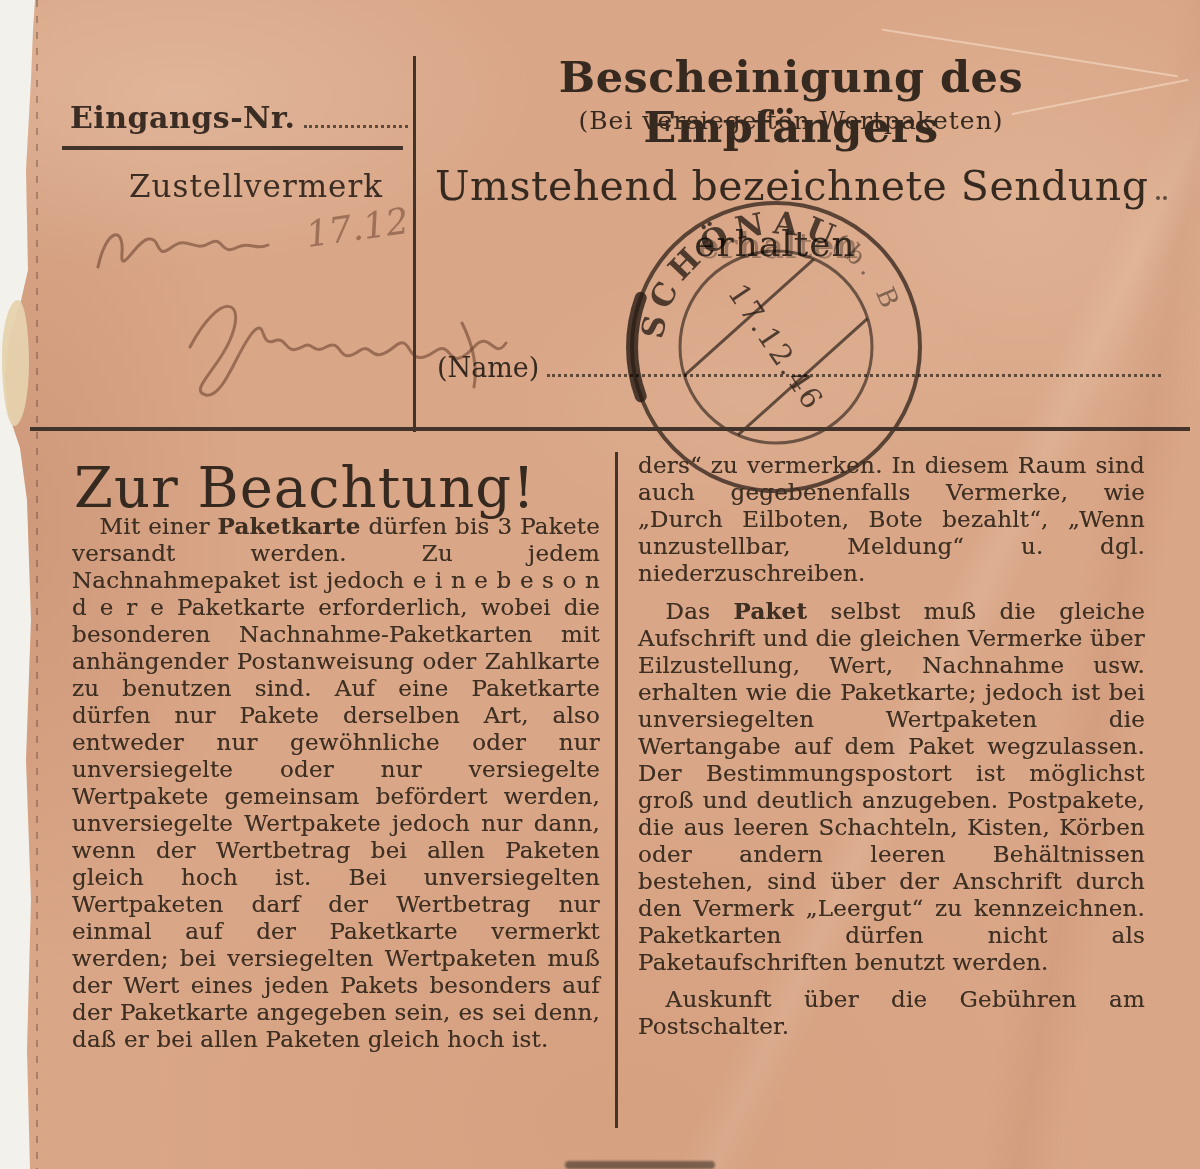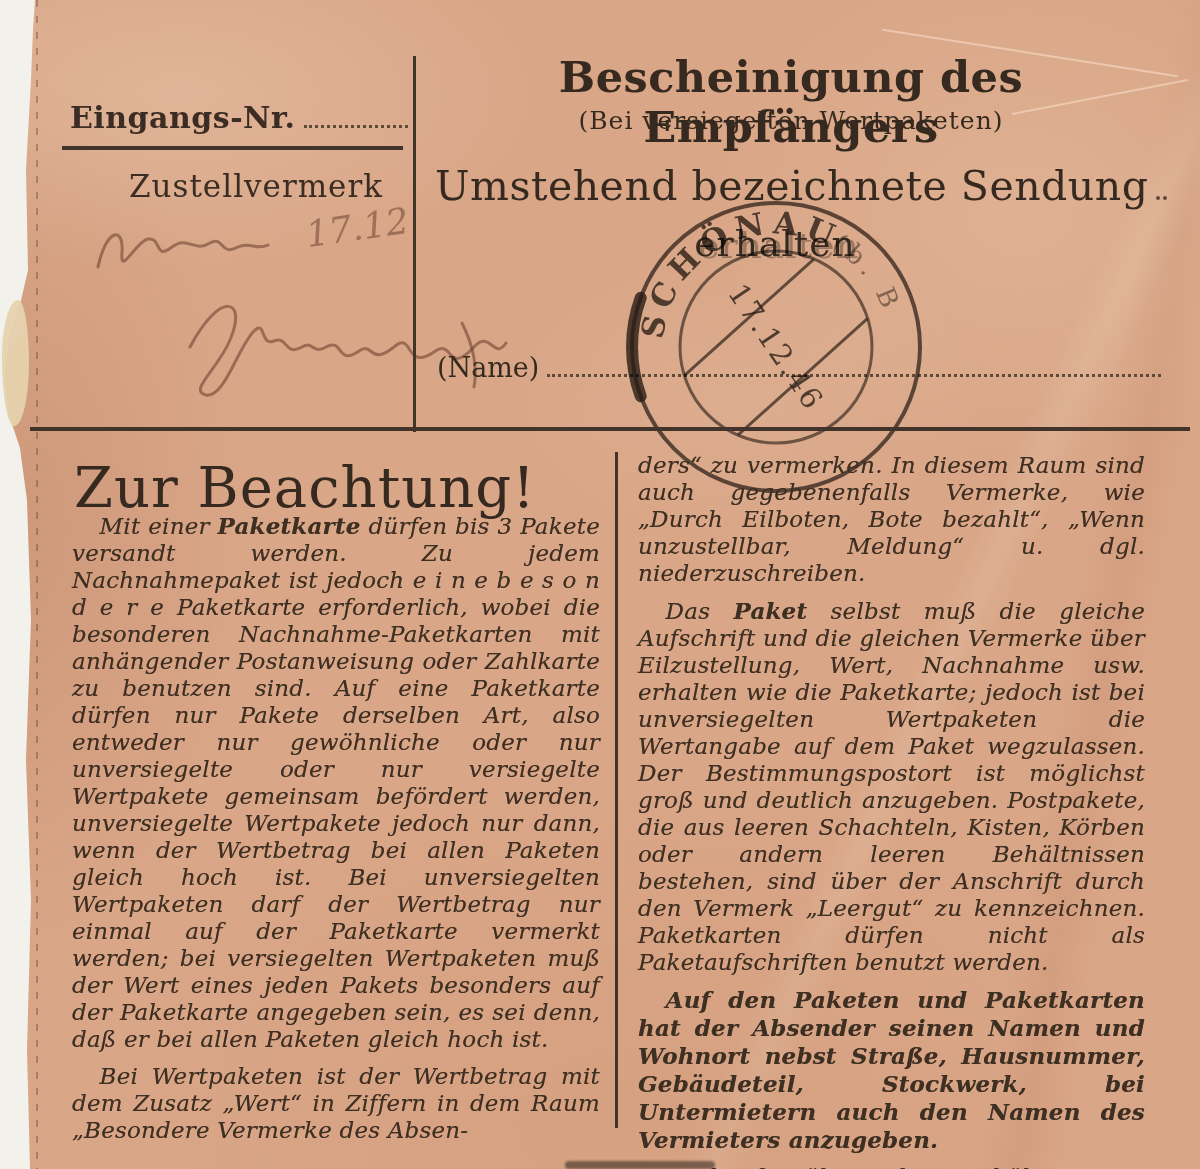--- a/index.html
+++ b/index.html
@@ -70,21 +70,21 @@
   #stamp{position:absolute;left:613px;top:190px;width:330px;height:320px;
     mix-blend-mode:multiply;filter:blur(.5px);}
 
   
   #notice-heading{position:absolute;left:74px;top:455px;font-size:56px;color:#362a20;
     letter-spacing:1px;}
   #col-left{position:absolute;left:72px;top:512px;width:528px;}
   #col-right{position:absolute;left:638px;top:452px;width:507px;}
   .body-par{margin:0 0 10px 0;font-size:23px;line-height:27px;color:#3e2f23;
     text-align:justify;text-indent:1.2em;letter-spacing:.2px;
-    text-shadow:0 0 .6px rgba(62,47,35,.55);font-style:italic;}
+    text-shadow:0 0 .6px rgba(62,47,35,.55);}
   .body-par.no-indent{text-indent:0;}
   .b{font-weight:bold;margin-top:36px;}
 </style>
 </head>
 <body>
 
 <div id="card">
 
   <div id="paper"></div>
   <div class="tear-bump"></div>
@@ -147,27 +147,25 @@
     </text>
     <text transform="rotate(56 163 157)" x="163" y="167" text-anchor="middle" font-size="29" letter-spacing="2" fill="#2f2a25" opacity="0.78">17.12.46</text>
   </svg>
 
   <div id="hline-main" class="rule"></div>
 
   <div id="notice-heading">Zur Beachtung!</div>
 
   <div id="col-left">
     <p class="body-par"><span>Mit einer </span><span class="b">Paketkarte</span><span> dürfen bis 3 Pakete versandt werden. Zu jedem Nachnahmepaket ist jedoch e i n e  b e s o n d e r e  Paketkarte erforderlich, wobei die besonderen Nachnahme-Paketkarten mit anhängender Postanweisung oder Zahlkarte zu benutzen sind. Auf eine Paketkarte dürfen nur Pakete derselben Art, also entweder nur gewöhnliche oder nur unversiegelte oder nur versiegelte Wertpakete gemeinsam befördert werden, unversiegelte Wertpakete jedoch nur dann, wenn der Wertbetrag bei allen Paketen gleich hoch ist. Bei unversiegelten Wertpaketen darf der Wertbetrag nur einmal auf der Paketkarte vermerkt werden; bei versiegelten Wertpaketen muß der Wert eines jeden Pakets besonders auf der Paketkarte angegeben sein, es sei denn, daß er bei allen Paketen gleich hoch ist.</span></p>
-    <p class="body-par"><span>Bei Wertpaketen ist der Wertbetrag mit dem Zusatz „Wert“ in Ziffern in dem Raum „Besondere Vermerke des Absen-</span></p>
   </div>
 
   <div id="vline-columns" class="rule"></div>
 
   <div id="col-right">
     <p class="body-par no-indent"><span>ders“ zu vermerken. In diesem Raum sind auch gegebenenfalls Vermerke, wie „Durch Eilboten, Bote bezahlt“, „Wenn unzustellbar, Meldung“ u. dgl. niederzuschreiben.</span></p>
     <p class="body-par"><span>Das </span><span class="b">Paket</span><span> selbst muß die gleiche Aufschrift und die gleichen Vermerke über Eilzustellung, Wert, Nachnahme usw. erhalten wie die Paketkarte; jedoch ist bei unversiegelten Wertpaketen die Wertangabe auf dem Paket wegzulassen. Der Bestimmungspostort ist möglichst groß und deutlich anzugeben. Postpakete, die aus leeren Schachteln, Kisten, Körben oder andern leeren Behältnissen bestehen, sind über der Anschrift durch den Vermerk „Leergut“ zu kennzeichnen. Paketkarten dürfen nicht als Paketaufschriften benutzt werden.</span></p>
-    <p class="body-par"><span class="b">Auf den Paketen und Paketkarten hat der Absender seinen Namen und Wohnort nebst Straße, Hausnummer, Gebäudeteil, Stockwerk, bei Untermietern auch den Namen des Vermieters anzugeben.</span></p>
     <p class="body-par"><span>Auskunft über die Gebühren am Postschalter.</span></p>
   </div>
 
   <div class="smudge-bottom"></div>
 
 </div>
 
 </body></html>

